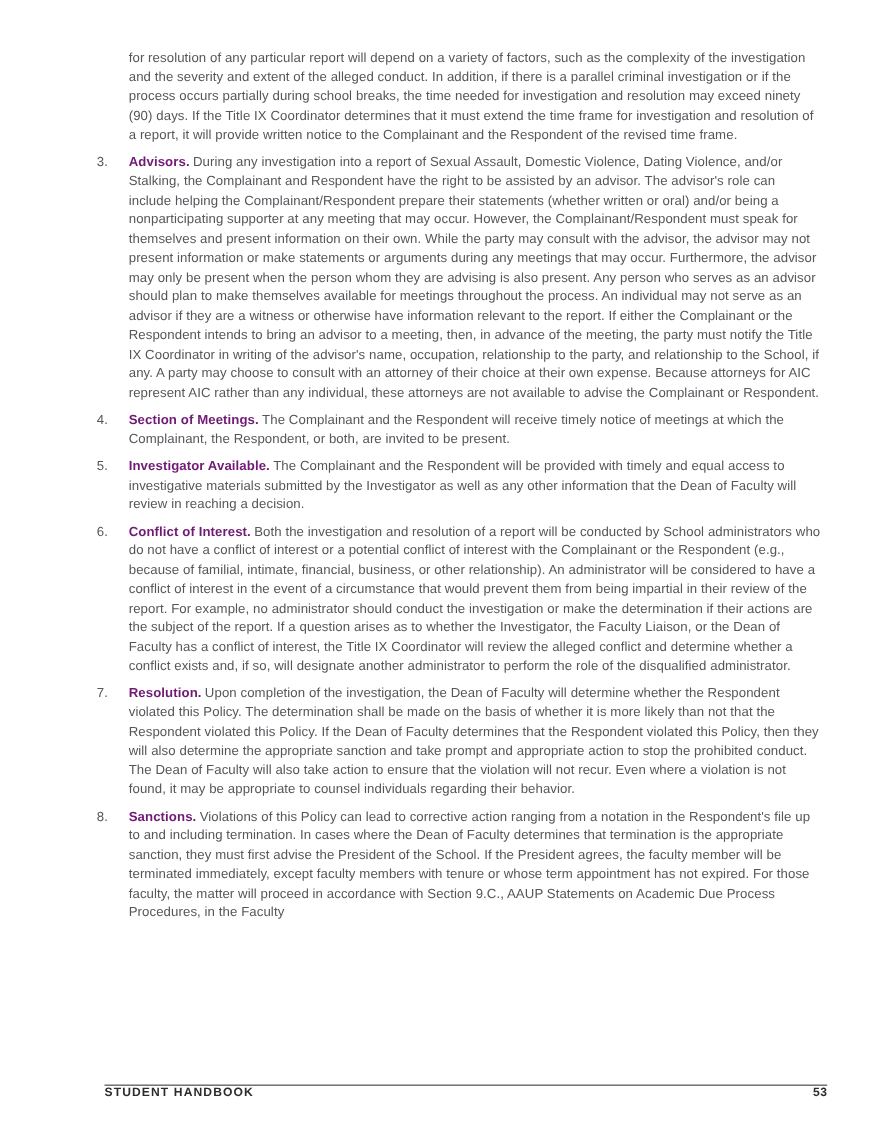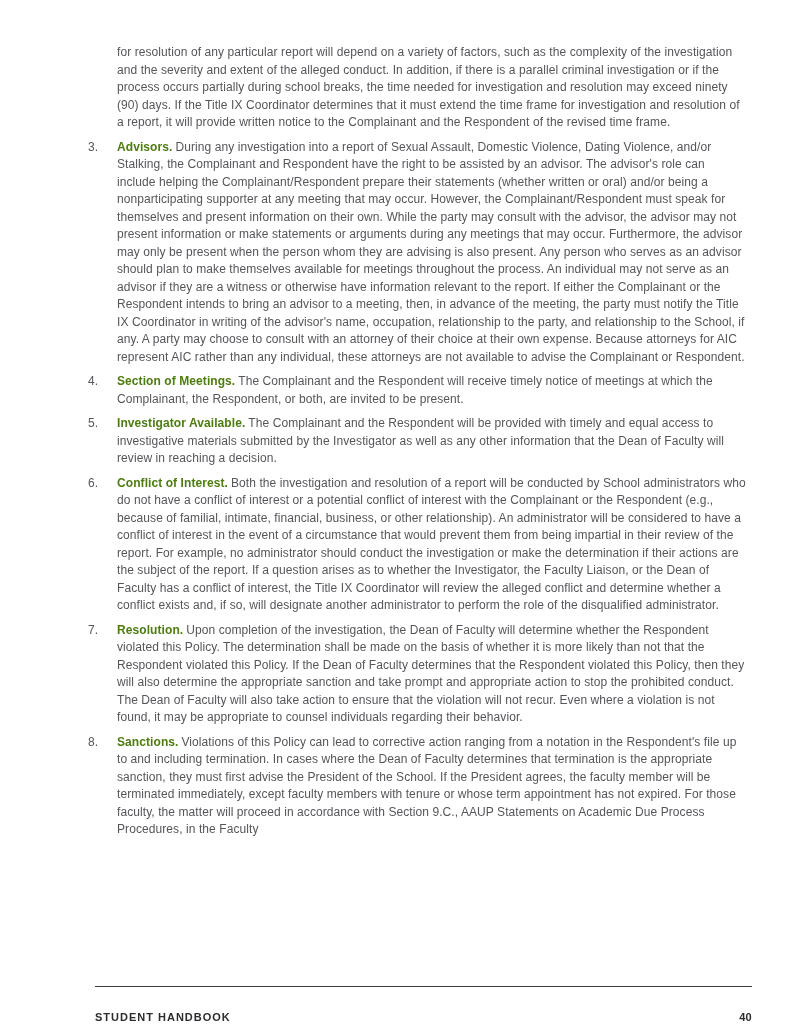--- a/index.html
+++ b/index.html
@@ -42,30 +42,30 @@
     margin-bottom: 0;
   }
   .item-num {
     text-align: left;
   }
   .item-text {
     margin: 0;
   }
   .item-title {
     font-weight: bold;
-    color: #4d7c0f;
+    color: #701a75;
     margin-right: 3px;
   }
   .footer {
     position: absolute;
     left: 95px;
     right: 48px;
     top: 986px;
     border-top: 1.5px solid #3b3c3e;
-    padding-top: 24px;
+    padding-top: 0;
     display: flex;
     justify-content: space-between;
     align-items: baseline;
   }
   .footer-title {
     font-size: 11px;
     font-weight: bold;
     letter-spacing: 1px;
     color: #2b2c2f;
   }
@@ -127,16 +127,16 @@
         <p class="item-text">
           <span class="item-title">Sanctions.</span><span>Violations of this Policy can lead to corrective action ranging from a notation in the Respondent's file up to and including termination. In cases where the Dean of Faculty determines that termination is the appropriate sanction, they must first advise the President of the School. If the President agrees, the faculty member will be terminated immediately, except faculty members with tenure or whose term appointment has not expired. For those faculty, the matter will proceed in accordance with Section 9.C., AAUP Statements on Academic Due Process Procedures, in the Faculty</span>
         </p>
       </div>
 
     </div>
   </div>
 
   <div class="footer">
     <span class="footer-title">STUDENT HANDBOOK</span>
-    <span class="footer-page">40</span>
+    <span class="footer-page">53</span>
   </div>
 
 </div>
 
 </body></html>

